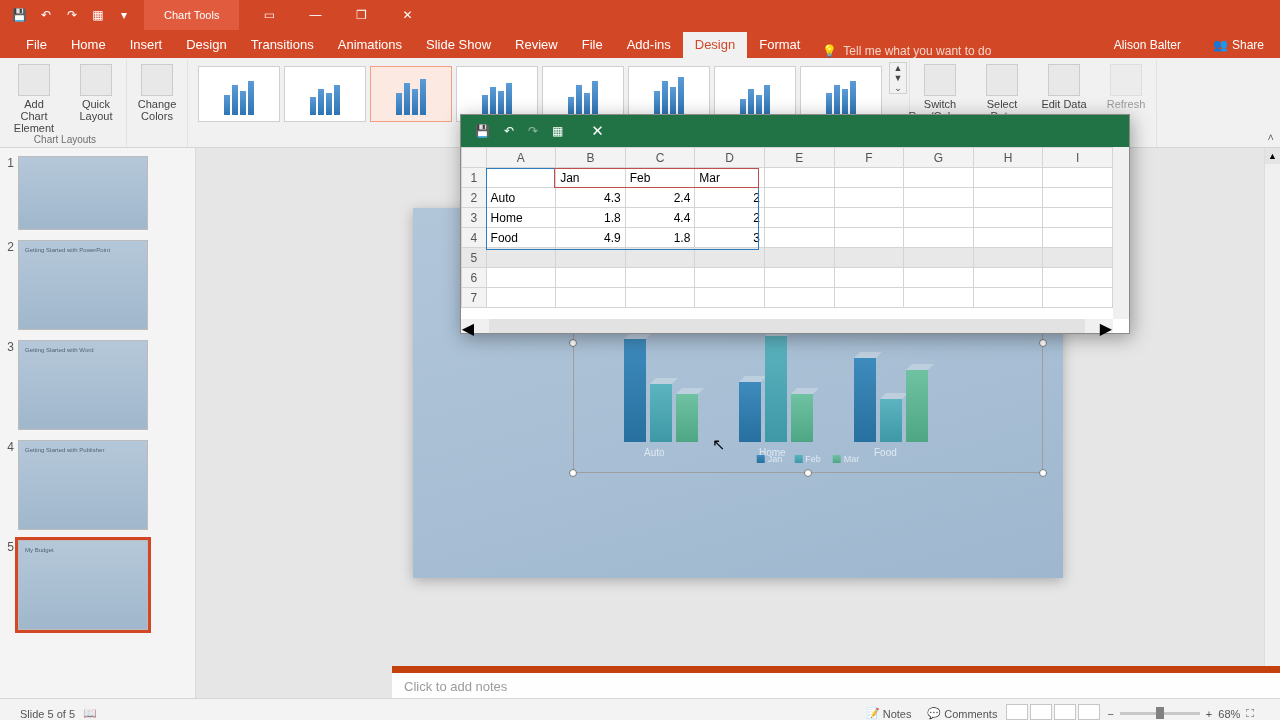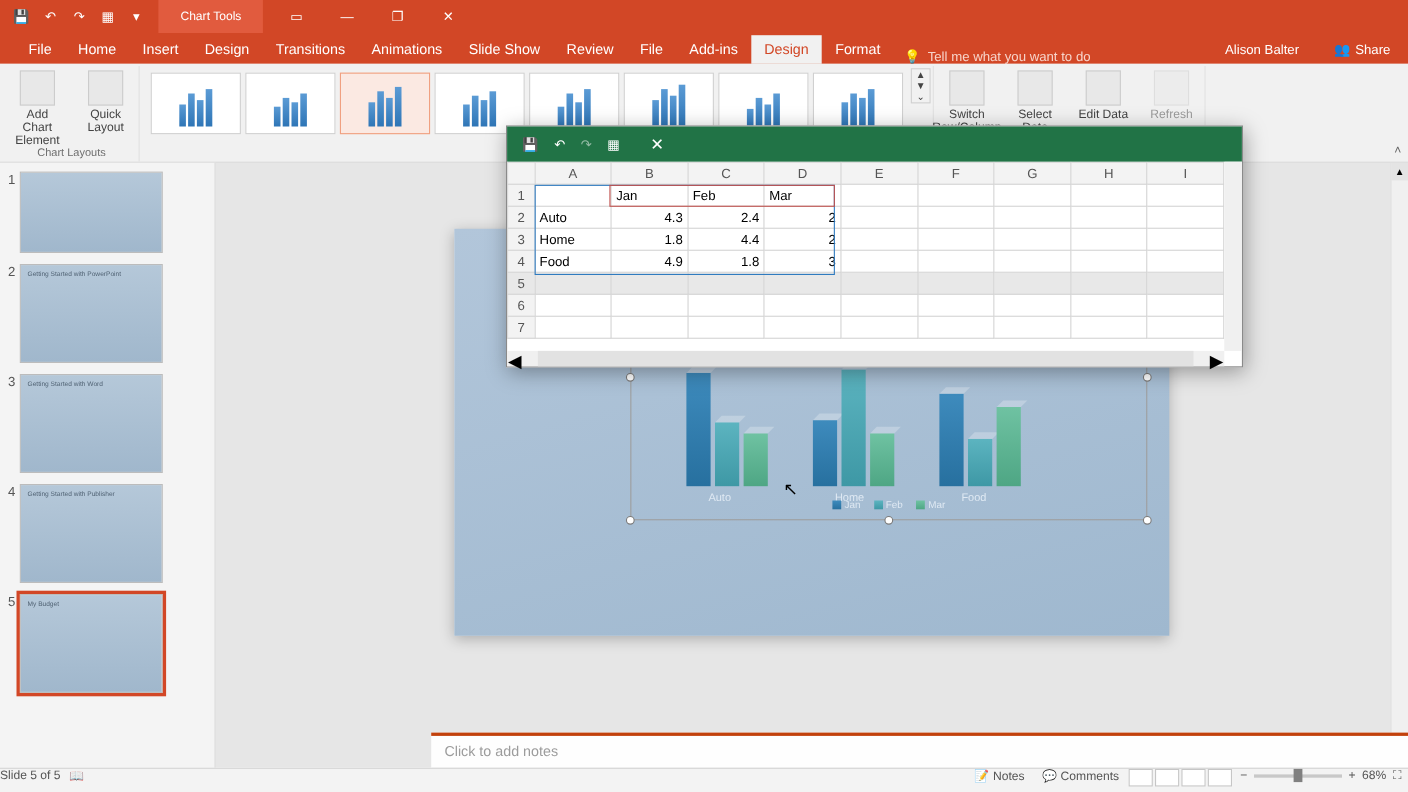--- a/index.html
+++ b/index.html
@@ -65,21 +65,21 @@
   .chart-draw { position:absolute; left:40px; bottom:30px; width:380px; height:160px; }
   .cluster { position:absolute; bottom:0; display:flex; gap:4px; align-items:flex-end;}
   .bar { width:22px; position:relative;}
   .bar::after{ content:""; position:absolute; top:-6px; left:0; width:100%; height:6px; background:rgba(255,255,255,0.25); transform:skewX(-45deg) translateX(3px);}
   .b-jan{background:linear-gradient(#3e8bbd,#27709f);} .b-feb{background:linear-gradient(#5cb4c0,#3e98a5);} .b-mar{background:linear-gradient(#6fc2a2,#4ea684);}
   .axis-lbl{ position:absolute; font-size:10px; color:#dfe9f3;}
   .legend{ position:absolute; bottom:8px; left:50%; transform:translateX(-50%); display:flex; gap:12px; font-size:9px; color:#dfe9f3;}
   .legend span{display:flex; align-items:center; gap:3px;}
   .lg-sw{width:8px;height:8px;}
 
-  .notes-pane { position:absolute; left:196px; right:0; bottom:0; height:32px; background:#fefefe; border-top:3px solid #c2410c; padding:6px 12px; color:#9c9c9c; font-size:13px;}
+  .notes-pane { position:absolute; left:196px; right:0; bottom:0; height:32px; background:#fefefe; border-top:7px solid #c2410c; padding:6px 12px; color:#9c9c9c; font-size:13px;}
 
   
   .chartwin { position:absolute; left:460px; top:114px; width:670px; height:220px; background:#fff; border:1px solid #8a8a8a; box-shadow:2px 4px 18px rgba(0,0,0,0.35); z-index:50;}
   .chartwin .cw-title { height:32px; background:#217346; color:#fff; display:flex; align-items:center; font-size:12px;}
   .chartwin .cw-qat{ display:flex; gap:14px; padding:0 14px;}
   .chartwin .cw-ttl{ flex:1; text-align:center;}
   .chartwin .cw-close{ width:40px; text-align:center; font-size:15px; cursor:pointer;}
   .sheet { position:relative; font-size:12px; }
   .sheet table{ border-collapse:collapse; width:100%;}
   .sheet th,.sheet td{ border:1px solid #d4d4d4; height:20px; padding:0 4px; text-align:left; background:#fff;}
@@ -87,21 +87,21 @@
   .sheet th.rowh{ width:24px; background:#f3f3f3;}
   .sheet td.num{ text-align:right;}
   .sheet tr.selrow td, .sheet tr.selrow th.rowh { background:#e8e8e8;}
   .data-outline { position:absolute; border:1px solid #2f7bbf; pointer-events:none;}
   .hdr-outline { position:absolute; border:1px solid #c0504d; pointer-events:none;}
   .sheet-scroll-v{ position:absolute; right:0; top:32px; bottom:14px; width:16px; background:#f0f0f0;}
   .sheet-scroll-h{ position:absolute; left:0; right:16px; bottom:0; height:14px; background:#f0f0f0; display:flex;}
   .sheet-scroll-h .track{flex:1; margin:0 14px; background:#e2e2e2;}
 
   
-  .statusbar { position:absolute; left:0; right:0; bottom:0; height:22px; background:#f3f3f3; border-top:1px solid #d6d6d6; display:flex; align-items:flex-start; font-size:11px; color:#555; padding:0 0;}
+  .statusbar { position:absolute; left:0; right:0; bottom:0; height:22px; background:#f3f3f3; border-top:1px solid #d6d6d6; display:flex; align-items:flex-end; font-size:11px; color:#555; padding:0 20px;}
   .statusbar .spacer{flex:1;}
   .statusbar .sbtn{ padding:0 8px; cursor:pointer; display:flex; align-items:center; gap:3px;}
   .statusbar .viewbtn{ width:22px; height:16px; border:1px solid #c6c6c6; background:#fff; margin:0 1px; cursor:pointer;}
   .zoom { display:flex; align-items:center; gap:6px; padding:0 6px;}
   .zoom .track{ width:80px; height:3px; background:#c8c8c8; position:relative;}
   .zoom .thumb{ position:absolute; width:8px; height:12px; top:-5px; background:#808080; left:45%;}
 
   .cursor { position:absolute; left:712px; top:435px; font-size:16px; z-index:60; pointer-events:none;}
 </style>
 </head>
@@ -155,20 +155,27 @@
       <div class="vbtn">
         <div class="ico"></div>
         <div class="lbl">Add Chart Element</div>
       </div>
       <div class="vbtn">
         <div class="ico"></div>
         <div class="lbl">Quick Layout</div>
       </div>
     </div>
     <div class="grouplabel">Chart Layouts</div>
+  </div>
+  <div class="rgroup" style="border-right:1px solid #e2e2e2;">
+    <div class="vbtn">
+      <div class="ico"></div>
+      <div class="lbl">Change Colors</div>
+    </div>
+    <div class="grouplabel">&nbsp;</div>
   </div>
   <div class="rgroup" style="flex-direction:row; align-items:flex-start; padding-right:2px; border-right:1px solid #e2e2e2;">
     <div class="styles-gallery">
       <div class="style-thumb">
           <div class="bars3d">
             <div style="height:20px"></div>
             <div style="height:30px"></div>
             <div style="height:24px"></div>
             <div style="height:34px"></div>
           </div>

